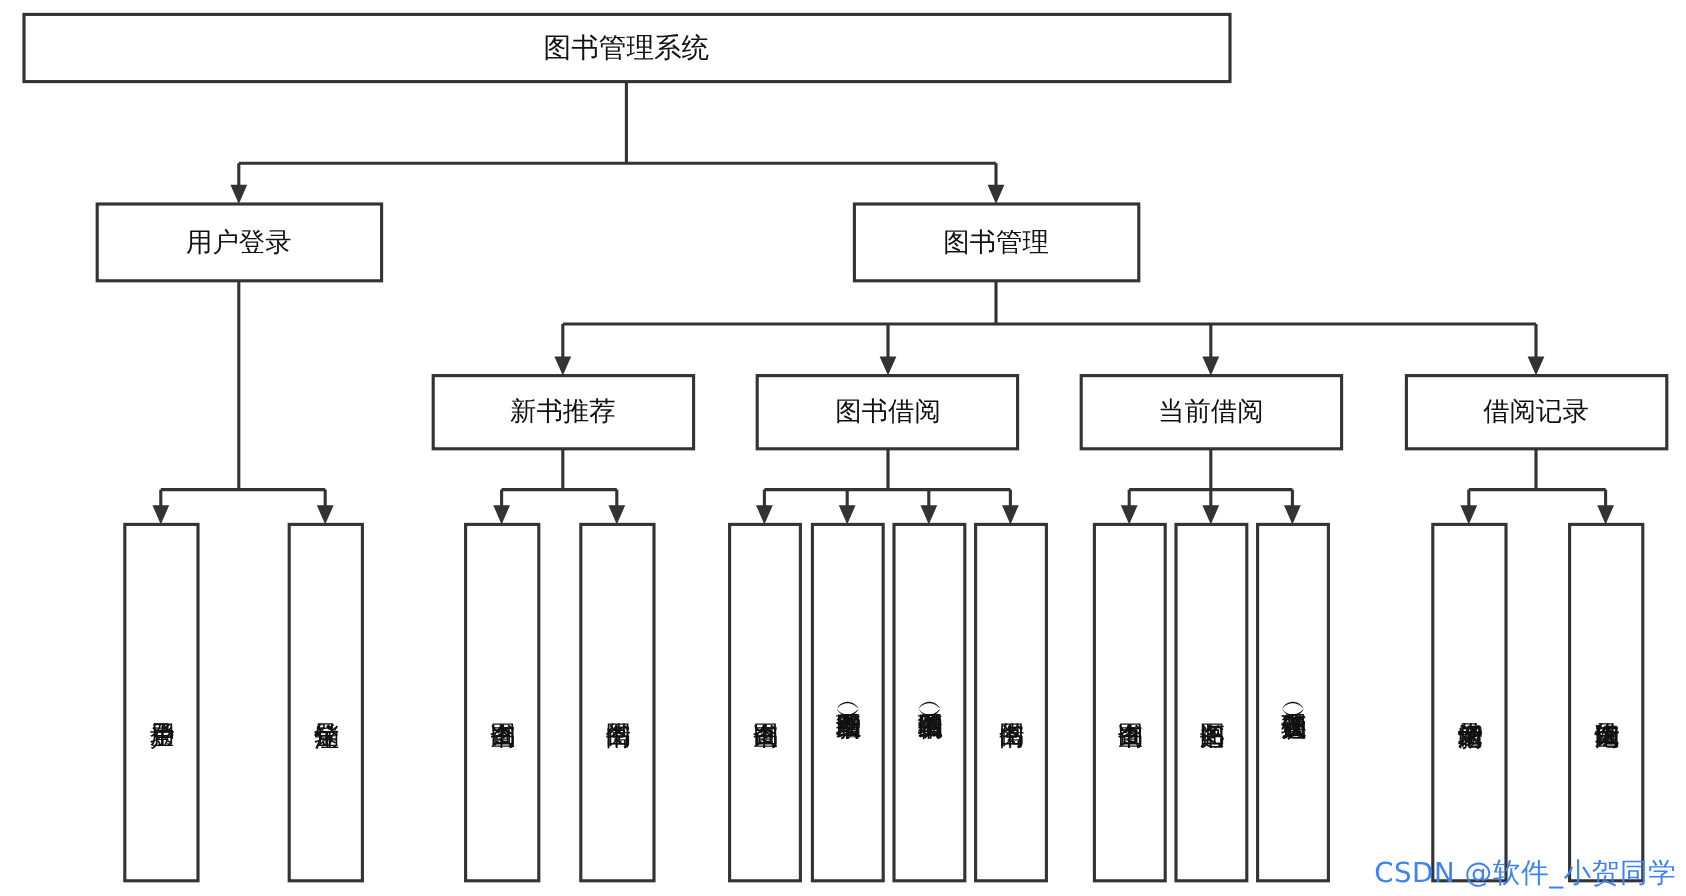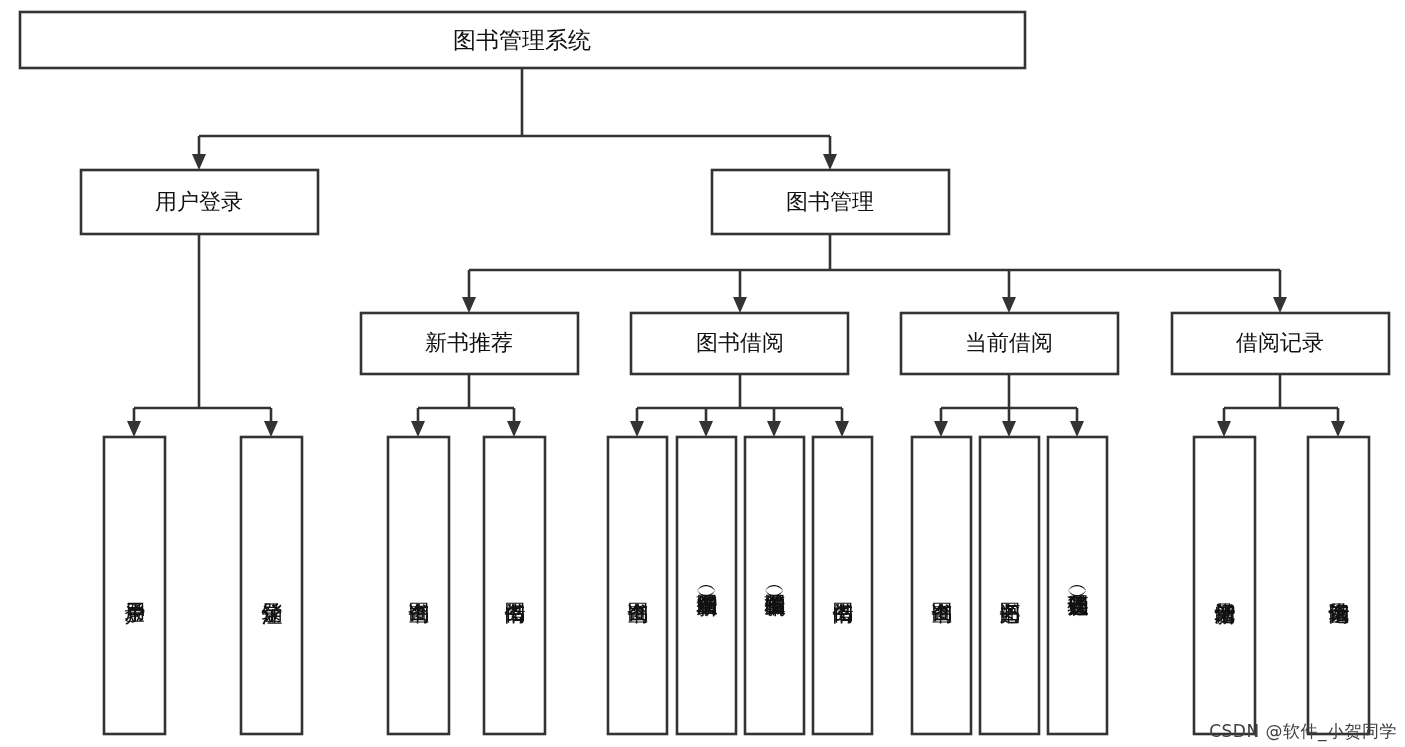--- a/index.html
+++ b/index.html
@@ -58,22 +58,22 @@
   }
   .arrow-head {
     fill: #333333;
     stroke: none;
   }
   .watermark {
     position: absolute;
     right: 8px;
     bottom: 4px;
     font-family: "DejaVu Sans", "Liberation Sans", sans-serif;
-    font-size: 17px;
-    color: #404040;
+    font-size: 23px;
+    color: #3b82f6;
     letter-spacing: 0.5px;
     white-space: nowrap;
     user-select: none;
   }
 </style>
 </head>
 <body>
 
 <div id="diagram-root">
 

